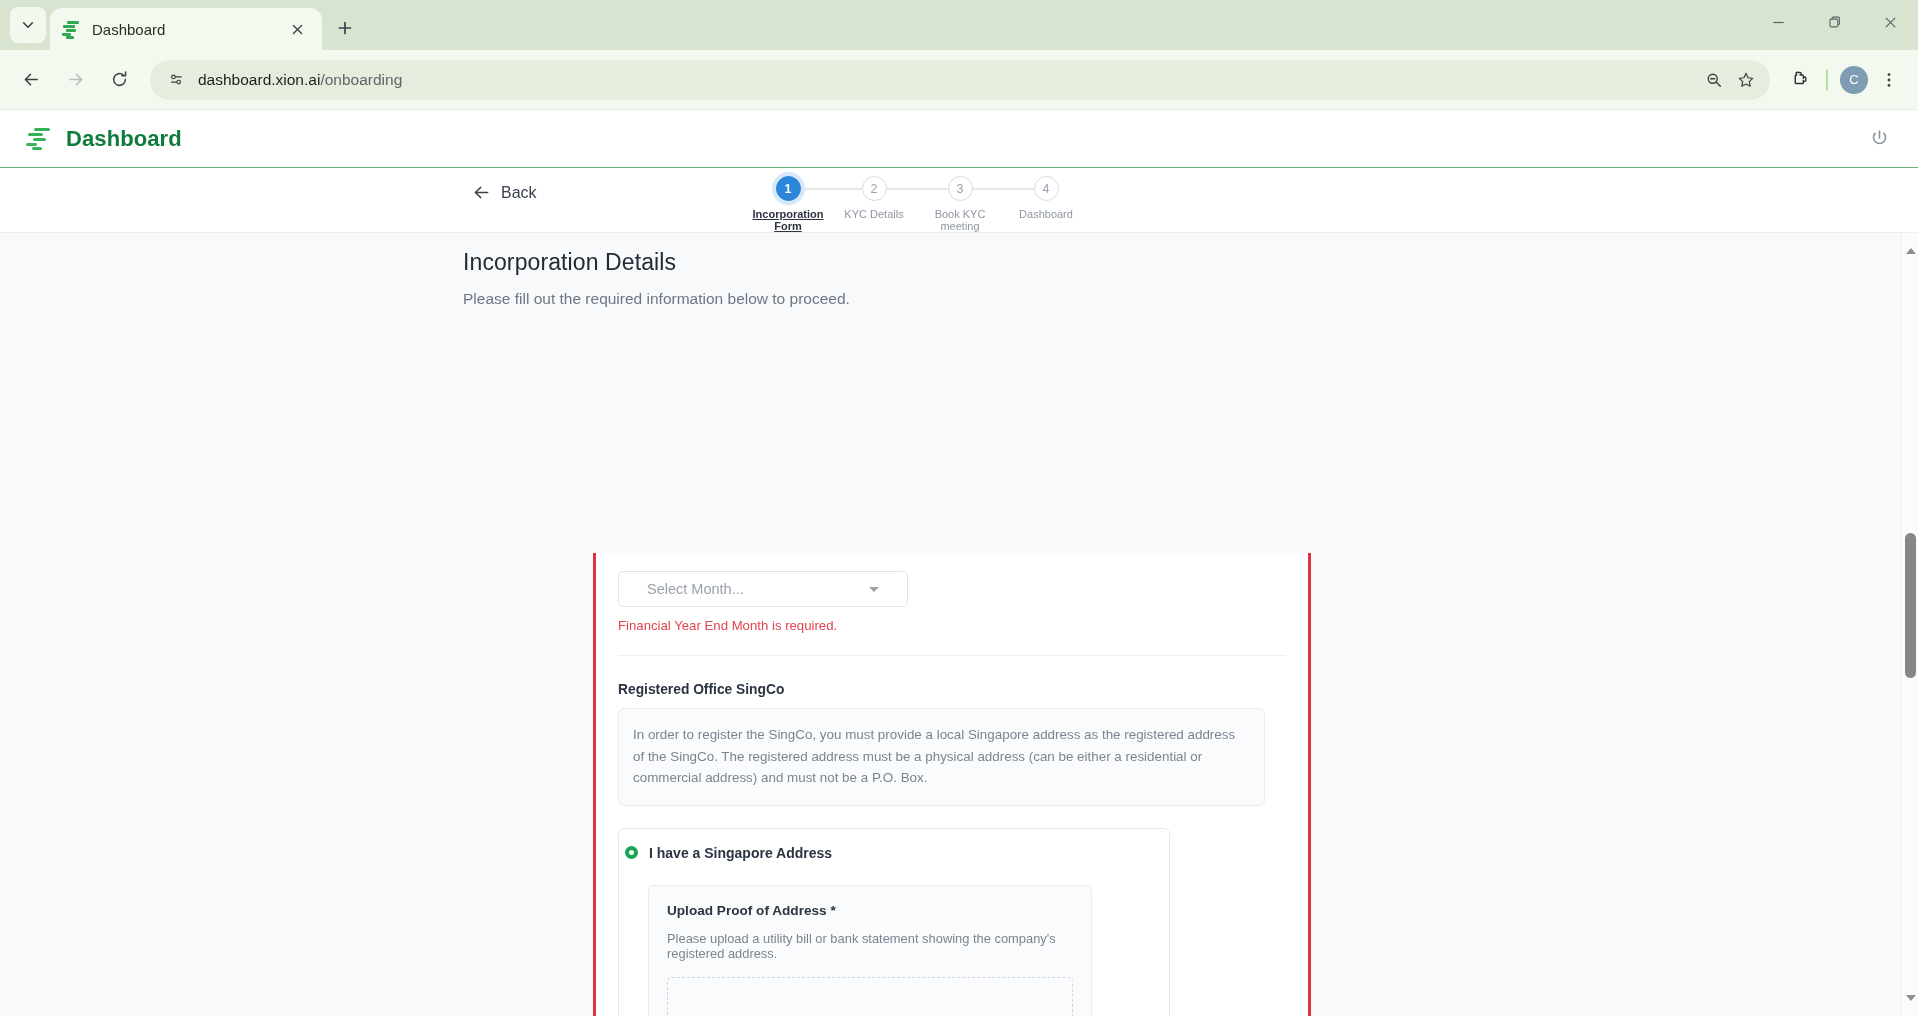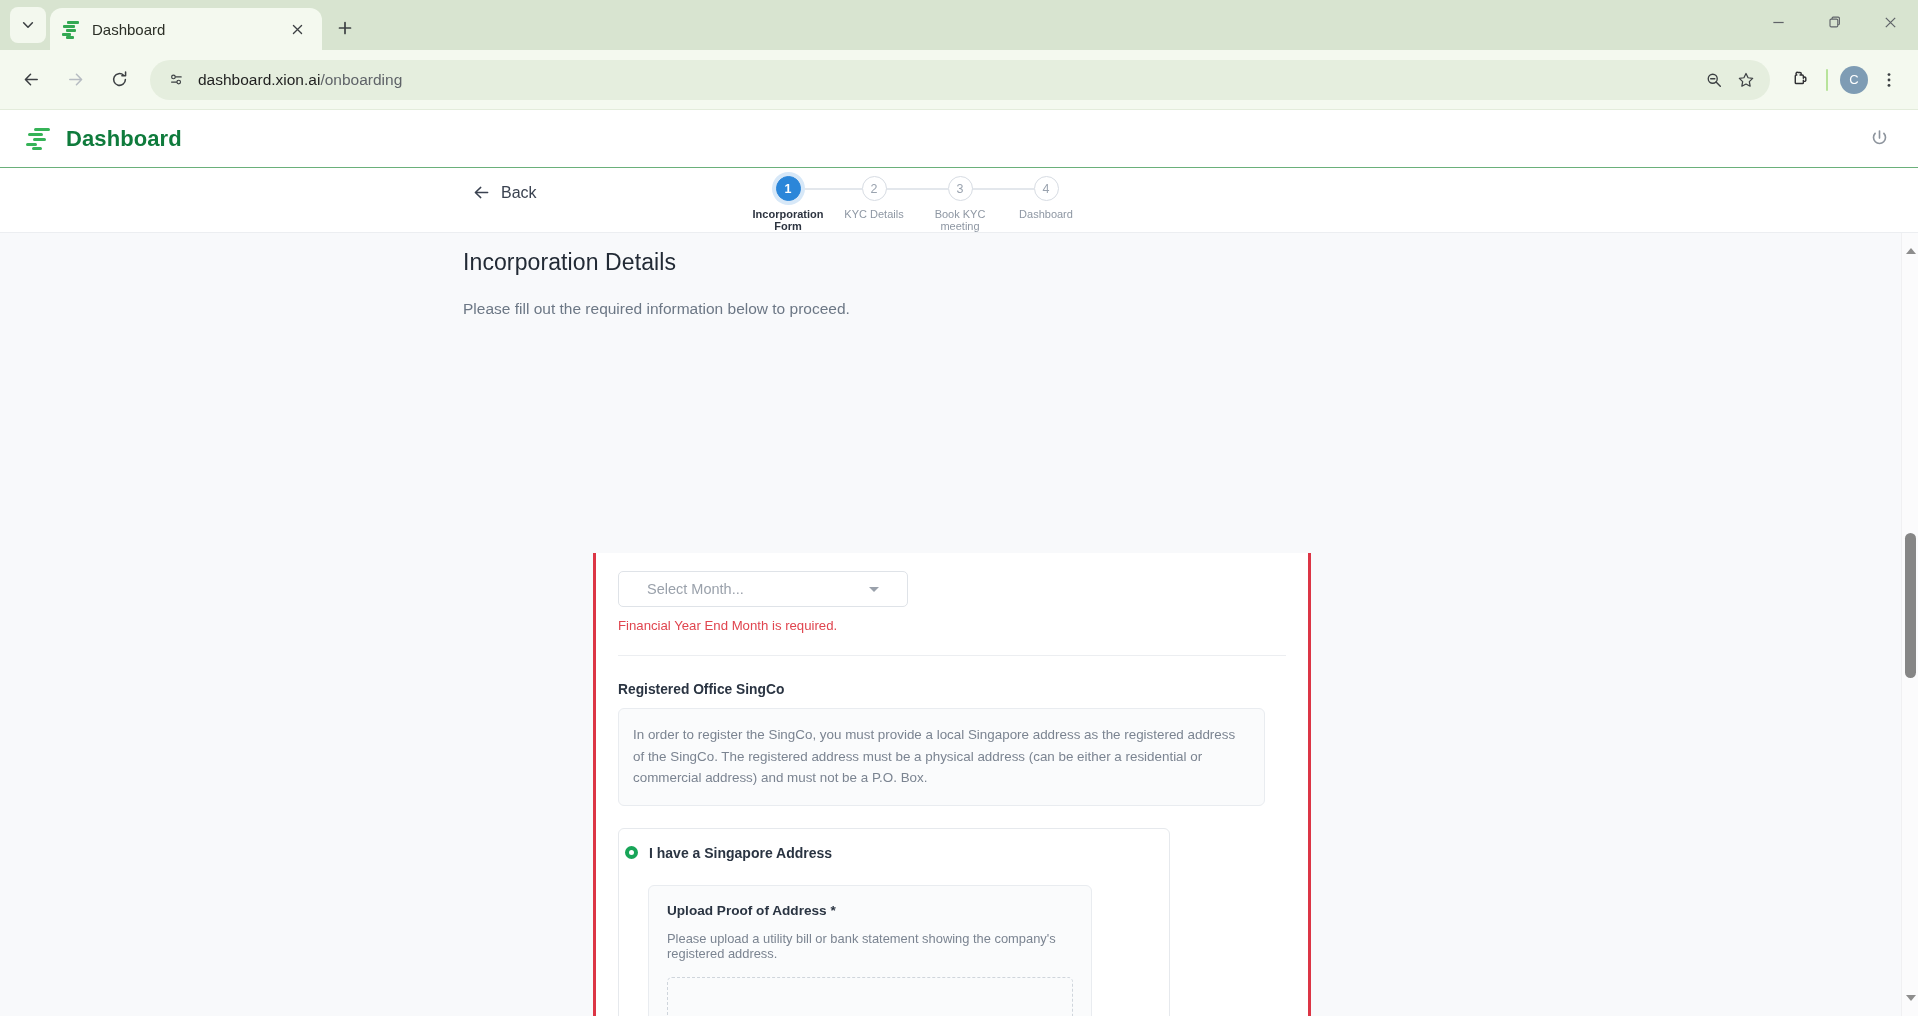--- a/index.html
+++ b/index.html
@@ -170,27 +170,27 @@
   }
   .step .bar {
     position: absolute; top: 12px; left: 55px; width: 62px; height: 2px;
     background: #e3e7ec; z-index: 1;
   }
   .step:last-child .bar { display: none; }
   .step .slabel {
     margin-top: 7px; font-size: 11px; color: #8e97a3;
     text-align: center; line-height: 12px; width: 82px;
   }
-  .step.active .slabel { color: #2d3440; font-weight: 600; }
+  .step.active .slabel { color: #2d3440; font-weight: 600; text-decoration: underline; }
 
   
   .content { position: relative; height: 783px; }
   .titles { padding: 16px 16px 0 463px; }
   .page-title { font-size: 23px; color: #222a35; font-weight: 400; letter-spacing: .1px; }
-  .page-sub { font-size: 15.5px; color: #6c7785; margin-top: 24px; }
+  .page-sub { font-size: 15.5px; color: #6c7785; margin-top: 14px; }
 
   .form-card {
     position: absolute;
     left: 593px; top: 320px;
     width: 718px;
     background: #ffffff;
     border-left: 3px solid #dc3545;
     border-right: 3px solid #dc3545;
     padding: 0 0 0 0;
     height: 586px;

